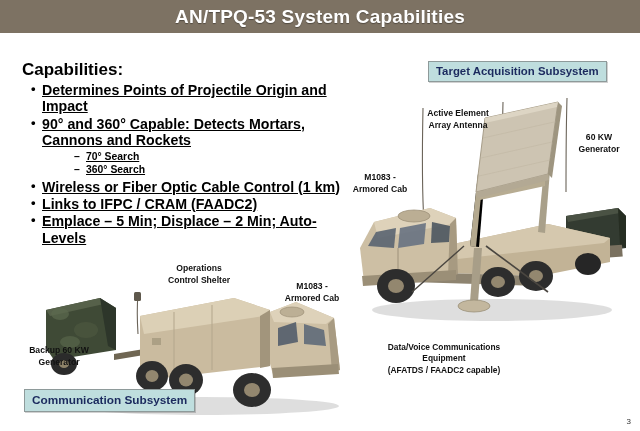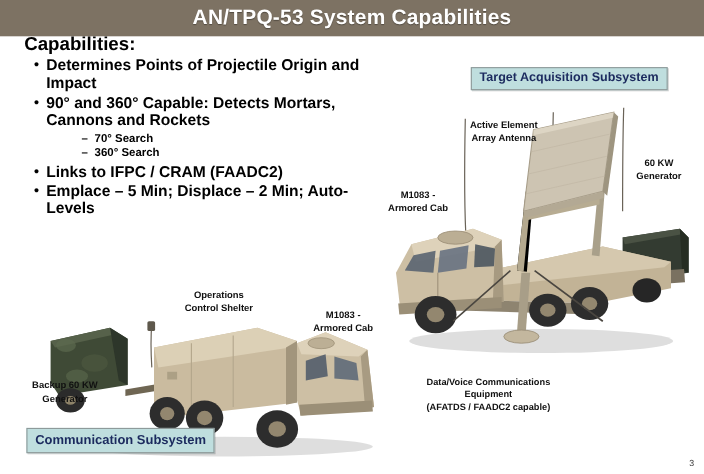--- a/index.html
+++ b/index.html
@@ -16,23 +16,23 @@
     position:absolute;left:0;top:0;width:640px;height:33px;
     background:#7d7263;
     display:flex;align-items:center;justify-content:center;
   }
   .header-title{
     color:#ffffff;font-size:19px;font-weight:bold;letter-spacing:.2px;
     text-shadow:0 1px 1px rgba(0,0,0,.35);
   }
 
   
-  .caps{position:absolute;left:22px;top:30px;width:330px;}
+  .caps{position:absolute;left:22px;top:60px;width:330px;}
   .caps-head{font-size:17px;font-weight:bold;margin-bottom:2px;}
-  ul.bullets{list-style:none;margin:0;padding:0 0 0 9px;}
+  ul.bullets{list-style:none;margin:0;padding:0 0 0 9px;text-decoration:underline;}
   ul.bullets>li{
     position:relative;font-size:14.2px;font-weight:bold;line-height:1.16;
     padding-left:11px;margin-bottom:1px;
   }
   ul.bullets>li::before{
     content:"\2022";position:absolute;left:0;top:-1px;font-size:13px;
   }
   ul.sub{list-style:none;margin:1px 0 2px 0;padding:0 0 0 32px;}
   ul.sub>li{
     position:relative;font-size:10.4px;font-weight:bold;line-height:1.28;
@@ -51,21 +51,21 @@
   }
   #target-box{left:428px;top:61px;font-size:11.4px;}
   #comm-box{left:24px;top:389px;font-size:11.8px;}
 
   
   .plabel{
     position:absolute;font-size:8.6px;font-weight:bold;line-height:1.35;
     text-align:center;color:#111;white-space:pre-line;
   }
   #lbl-active-element{left:415px;top:108px;width:86px;}
-  #lbl-60kw{left:570px;top:143px;width:58px;}
+  #lbl-60kw{left:570px;top:132px;width:58px;}
   #lbl-m1083-top{left:349px;top:172px;width:62px;}
   #lbl-ops-shelter{left:156px;top:263px;width:86px;}
   #lbl-m1083-bottom{left:281px;top:281px;width:62px;}
   #lbl-backup-gen{left:18px;top:345px;width:82px;}
   #lbl-datavoice{left:360px;top:342px;width:168px;font-size:8.4px;}
 
   .pagenum{
     position:absolute;right:9px;bottom:5px;font-size:8px;color:#333;
   }
 
@@ -96,20 +96,23 @@
         <ul class="sub">
           <li>
             <span>70° Search</span>
           </li>
           <li>
             <span>360° Search</span>
           </li>
         </ul>
       </li>
       <li>
+        <span>Wireless or Fiber Optic Cable Control (1 km)</span>
+      </li>
+      <li>
         <span>Links to IFPC / CRAM (FAADC2)</span>
       </li>
       <li>
         <span>Emplace – 5 Min; Displace – 2 Min; Auto-Levels</span>
       </li>
     </ul>
   </div>
 
   <div class="scene" id="scene-radar">
     <svg viewBox="0 0 288 240" preserveAspectRatio="xMidYMid meet">

